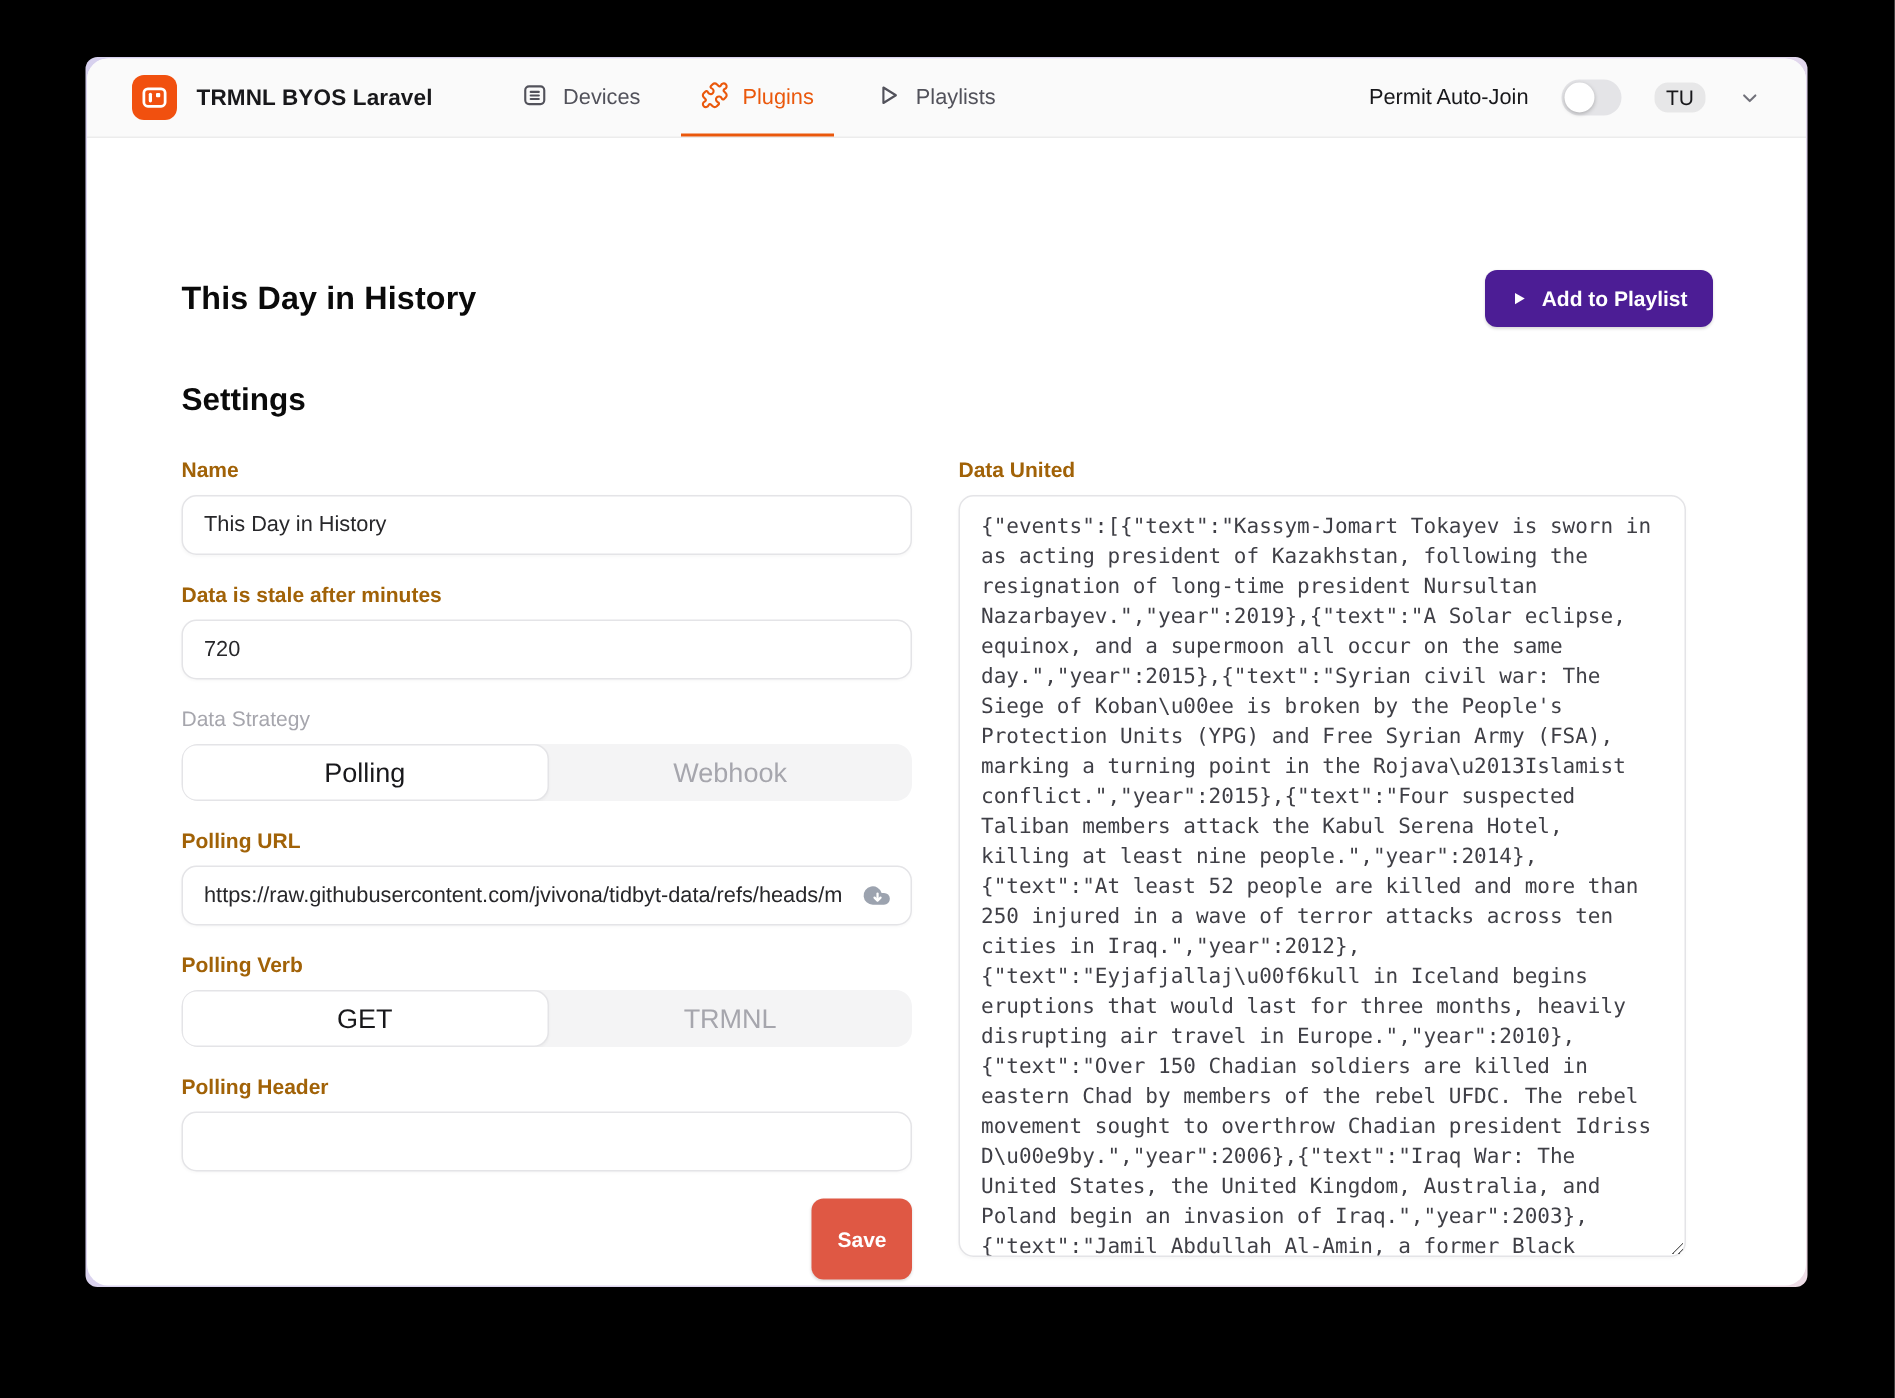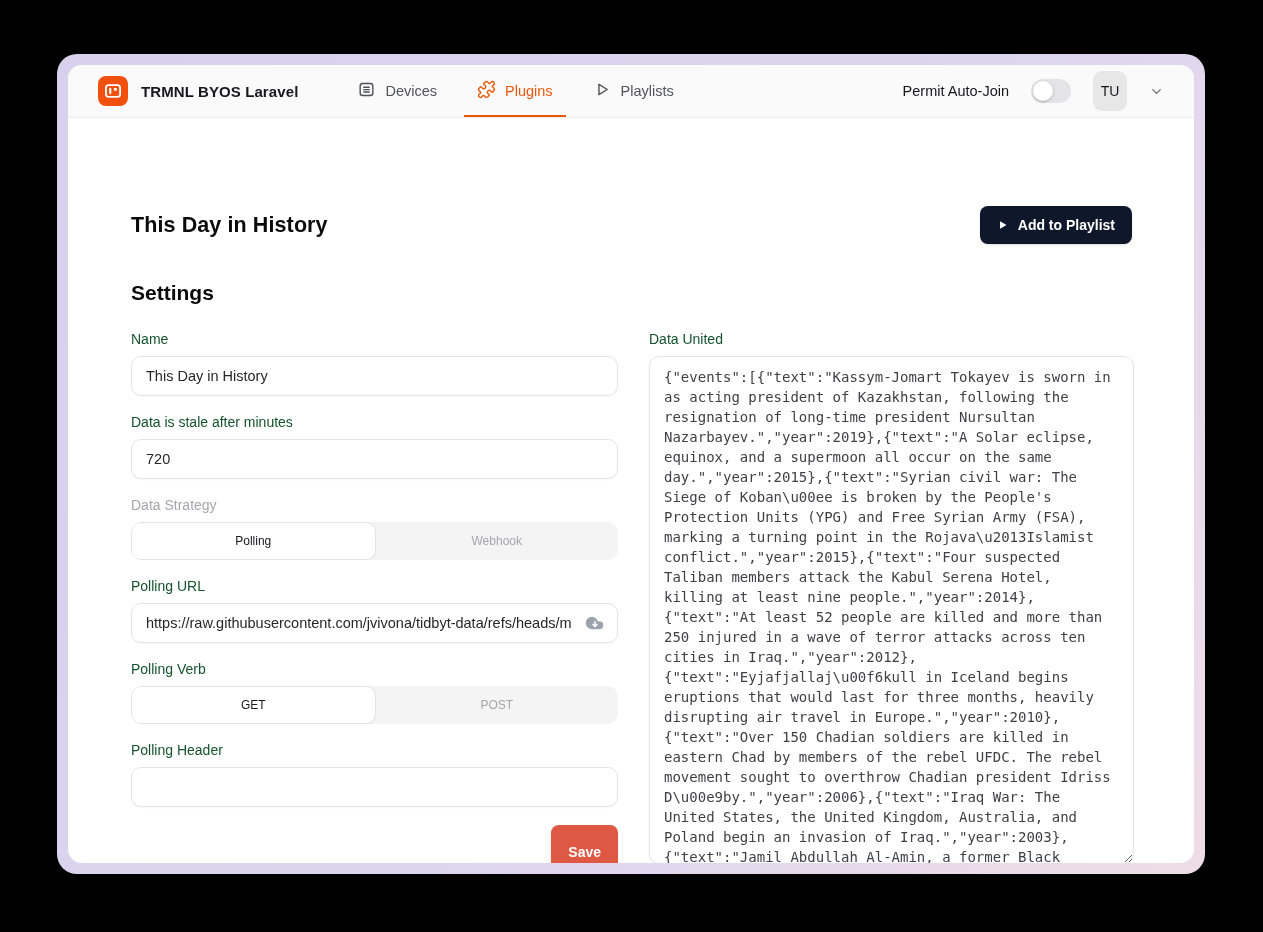--- a/index.html
+++ b/index.html
@@ -1,22 +1,21 @@
 <!DOCTYPE html>
 <html><head>
 <meta charset="utf-8">
 <style>
   * { margin:0; padding:0; box-sizing:border-box; }
   html,body { width:1263px; height:932px; background:#000; font-family:"Liberation Sans", sans-serif; overflow:hidden; }
 
   .frame {
     position:absolute; left:57px; top:38px; width:1148px; height:820px;
-    border-radius:20px; padding:11px;
+    border-radius:8px; padding:1px;
     background:linear-gradient(125deg,#d7d1ee 0%,#ddd5ef 55%,#eedde6 100%);
-    margin-top:16px;
   }
   .window { background:#fff; border-radius:14px; height:100%; overflow:hidden; display:flex; flex-direction:column; }
 
   
   .topbar {
     flex:0 0 53px; background:#fafafa; border-bottom:1px solid #ececec;
     display:flex; align-items:stretch; padding:0 30px;
   }
   .brand { display:flex; align-items:center; gap:13px; }
   .logo {
@@ -37,63 +36,63 @@
   .nav-item svg { flex:none; }
 
   .topbar-right { margin-left:auto; display:flex; align-items:center; gap:22px; }
   .permit-label { font-size:14.5px; color:#18181b; }
   .toggle { width:40px; height:24px; border-radius:12px; background:#e4e4e7; position:relative; cursor:pointer; flex:none; }
   .toggle-knob {
     position:absolute; left:2px; top:2px; width:20px; height:20px; border-radius:50%;
     background:#fff; box-shadow:0 1px 3px rgba(0,0,0,.25);
   }
   .avatar {
-    width:34px; height:40px; border-radius:9px; background:#e7e7e8;
+    width:34px; height:20px; border-radius:9px; background:#e7e7e8;
     display:flex; align-items:center; justify-content:center;
     font-size:14px; color:#18181b; cursor:pointer;
   }
   .chevron { display:flex; align-items:center; cursor:pointer; }
 
   
   .content { padding:88px 62px 0 63px; }
   .title-row { display:flex; align-items:center; justify-content:space-between; }
   .page-title { font-size:21.5px; font-weight:700; color:#0a0a0a; letter-spacing:.1px; }
 
   .btn-primary {
     display:flex; align-items:center; gap:9px; height:38px; padding:0 17px;
-    background:#0f172a; color:#fff; border:none; border-radius:8px;
+    background:#4c1d95; color:#fff; border:none; border-radius:8px;
     font-size:14px; font-weight:600; font-family:inherit; cursor:pointer;
     box-shadow:0 1px 2px rgba(0,0,0,.15);
   }
 
   .settings-heading { margin-top:37px; font-size:21px; font-weight:700; color:#0a0a0a; }
 
   .columns { display:flex; gap:31px; margin-top:26px; }
   .col-left { flex:0 0 487px; }
   .col-right { flex:0 0 485px; }
 
   .field { margin-bottom:18px; }
-  .field-label { display:block; font-size:14px; font-weight:400; color:#14532d; margin-bottom:9px; }
+  .field-label { display:block; font-size:14px; font-weight:700; color:#a16207; margin-bottom:9px; }
   .field-label.muted { color:#a6a6ad; font-weight:400; }
 
   .text-input {
     width:100%; height:40px; border:1px solid #e4e4e7; border-radius:10px;
     padding:0 14px; font-size:14.5px; color:#27272a; font-family:inherit;
     background:#fff; box-shadow:0 1px 2px rgba(0,0,0,.03); outline:none;
   }
   .input-wrap { position:relative; }
   .input-wrap .text-input { padding-right:44px; }
   .input-icon { position:absolute; right:13px; top:50%; transform:translateY(-50%); display:flex; cursor:pointer; }
 
   .segmented {
     display:flex; height:38px; background:#f4f4f5; border-radius:11px; overflow:hidden;
   }
   .segment {
     flex:1; display:flex; align-items:center; justify-content:center;
-    font-size:12px; color:#a6a6ad; cursor:pointer; border-radius:10px;
+    font-size:18px; color:#a6a6ad; cursor:pointer; border-radius:10px;
   }
   .segment.selected {
     background:#fff; color:#18181b; font-weight:500;
     border:1px solid #e4e4e7; box-shadow:0 1px 2px rgba(0,0,0,.04);
   }
 
   .save-row { display:flex; justify-content:flex-end; margin-top:17px; }
   .btn-save {
     height:54px; padding:0 17px; background:#df5844; color:#fff; border:none;
     border-radius:8px; font-size:14px; font-weight:600; font-family:inherit; cursor:pointer;
@@ -217,21 +216,21 @@
                   <polyline points="10.3 13.6 12.6 15.9 14.9 13.6" fill="none" stroke="#ffffff" stroke-width="1.7" stroke-linecap="round" stroke-linejoin="round"></polyline>
                 </svg>
               </span>
             </div>
           </div>
 
           <div class="field">
             <label class="field-label">Polling Verb</label>
             <div class="segmented">
               <div class="segment selected">GET</div>
-              <div class="segment">POST</div>
+              <div class="segment">TRMNL</div>
             </div>
           </div>
 
           <div class="field">
             <label class="field-label">Polling Header</label>
             <input class="text-input" type="text" value="" style="">
           </div>
 
           <div class="save-row">
             <button class="btn-save">Save</button>

